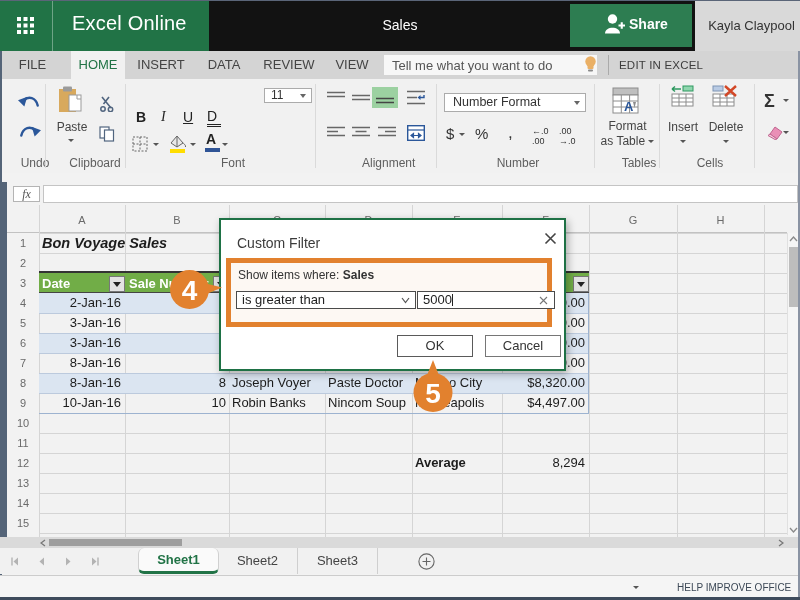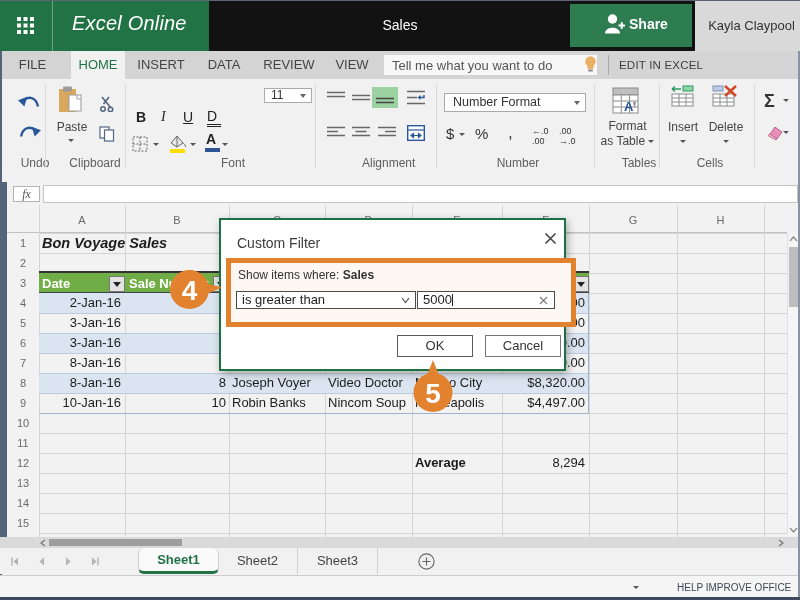--- a/index.html
+++ b/index.html
@@ -3,21 +3,21 @@
 <meta charset="utf-8">
 <style>
   html,body{margin:0;padding:0;}
   body{width:800px;height:600px;overflow:hidden;font-family:"Liberation Sans",sans-serif;}
   #stage{position:relative;width:800px;height:600px;background:#f2f2f2;overflow:hidden;}
   .abs{position:absolute;}
   
   #topbar{left:0;top:0;width:800px;height:51px;background:#217346;}
   #topline{left:0;top:0;width:800px;height:1px;background:#5a6578;z-index:50;}
   #waffle-sep{left:52px;top:0;width:1px;height:51px;background:rgba(255,255,255,.35);}
-  #brand{left:72px;top:12px;color:#fff;font-size:20px;font-weight:400;letter-spacing:.2px;font-style:italic;}
+  #brand{left:72px;top:12px;color:#fff;font-size:20px;font-weight:400;letter-spacing:.2px;}
   #blackbar{left:209px;top:0;width:486px;height:51px;background:#121212;}
   #docname{left:209px;top:17px;width:382px;text-align:center;color:#fff;font-size:14px;}
   #sharebtn{left:570px;top:4px;width:122px;height:43px;background:#2d7d51;}
   #sharetxt{left:629px;top:16px;color:#fff;font-size:14px;font-weight:600;}
   #kayla{left:695px;top:0;width:105px;height:51px;background:#d9d9d9;}
   #kaylatxt{left:703px;top:18px;width:97px;text-align:center;color:#333;font-size:13px;}
   
   #tabrow{left:0;top:51px;width:800px;height:28px;background:#d4d4d4;}
   .rtab{top:51px;height:28px;line-height:28px;text-align:center;font-size:13px;color:#444;}
   #tab-home{left:71px;width:54px;background:#f1f1f1;color:#217346;}
@@ -62,21 +62,21 @@
   #tabsrow{left:0;top:548px;width:800px;height:26px;background:#f1f1f1;}
   .sheettab{top:548px;height:26px;line-height:26px;text-align:center;font-size:13px;color:#444;}
   #sheet1{left:138px;width:79px;background:#fafafa;border-left:1px solid #d0d0d0;border-right:1px solid #d0d0d0;border-bottom:3px solid #217346;height:23px;line-height:23px;color:#217346;font-weight:bold;border-radius:6px;}
   #statusbar{left:0;top:575px;width:800px;height:22px;background:#f5f5f5;border-top:1px solid #ccc;}
   #helptxt{left:677px;top:582px;font-size:10px;color:#3c4856;white-space:nowrap;}
   #statarrow{left:633px;top:586px;}
   #bottomedge{left:0;top:597px;width:800px;height:3px;background:#3e4b5c;}
   
   #dialog{left:219px;top:218px;width:347px;height:153px;background:#fff;border:2px solid #1e7145;box-shadow:2px 3px 8px rgba(0,0,0,.3);box-sizing:border-box;z-index:20;}
   #dlgtitle{left:16px;top:15px;font-size:14px;color:#3b3b3b;}
-  #orangebox{left:5px;top:38px;width:316px;height:59px;border:5px solid #e2812e;background:#fdf8f3;padding-left:24px;}
+  #orangebox{left:5px;top:38px;width:316px;height:59px;border:5px solid #e2812e;background:#fdf8f3;}
   #showitems{left:7px;top:5px;font-size:12px;color:#333;}
   #ddown{left:5px;top:28px;width:173px;height:16px;background:#fff;border:1px solid #4a4a4a;font-size:13px;color:#222;line-height:16px;padding-left:5px;}
   #dinput{left:186px;top:28px;width:131px;height:16px;background:#fff;border:1px solid #4a4a4a;font-size:13px;color:#222;line-height:16px;padding-left:5px;}
   .dlgbtn{top:115px;width:74px;height:20px;background:#fff;border:1px solid #767676;text-align:center;font-size:13px;color:#333;line-height:20px;}
   
   .badge{z-index:30;}
 </style>
 </head>
 <body>
 <div id="stage">
@@ -352,21 +352,21 @@
   <div class="abs cell" style="left:39px;top:293px;width:82px;text-align:right;">2-Jan-16</div>
   <div class="abs cell" style="left:39px;top:313px;width:82px;text-align:right;">3-Jan-16</div>
   <div class="abs cell" style="left:39px;top:333px;width:82px;text-align:right;">3-Jan-16</div>
   <div class="abs cell" style="left:39px;top:353px;width:82px;text-align:right;">8-Jan-16</div>
   <div class="abs cell" style="left:39px;top:373px;width:82px;text-align:right;">8-Jan-16</div>
   <div class="abs cell" style="left:39px;top:393px;width:82px;text-align:right;">10-Jan-16</div>
   <div class="abs cell" style="left:125px;top:373px;width:101px;text-align:right;">8</div>
   <div class="abs cell" style="left:125px;top:393px;width:101px;text-align:right;">10</div>
   <div class="abs cell" style="left:232px;top:373px;">Joseph Voyer</div>
   <div class="abs cell" style="left:232px;top:393px;">Robin Banks</div>
-  <div class="abs cell" style="left:328px;top:373px;">Video Doctor</div>
+  <div class="abs cell" style="left:328px;top:373px;">Paste Doctor</div>
   <div class="abs cell" style="left:328px;top:393px;">Nincom Soup</div>
   <div class="abs cell" style="left:415px;top:373px;">Mexico City</div>
   <div class="abs cell" style="left:415px;top:393px;">Minneapolis</div>
   <div class="abs cell" style="left:502px;top:293px;width:83px;text-align:right;">$1,420.00</div>
   <div class="abs cell" style="left:502px;top:313px;width:83px;text-align:right;">$2,350.00</div>
   <div class="abs cell" style="left:502px;top:333px;width:83px;text-align:right;">$3,190.00</div>
   <div class="abs cell" style="left:502px;top:353px;width:83px;text-align:right;">$4,680.00</div>
   <div class="abs cell" style="left:502px;top:373px;width:83px;text-align:right;">$8,320.00</div>
   <div class="abs cell" style="left:502px;top:393px;width:83px;text-align:right;">$4,497.00</div>
   <div class="abs cell" style="left:415px;top:453px;font-weight:bold;">Average</div>

